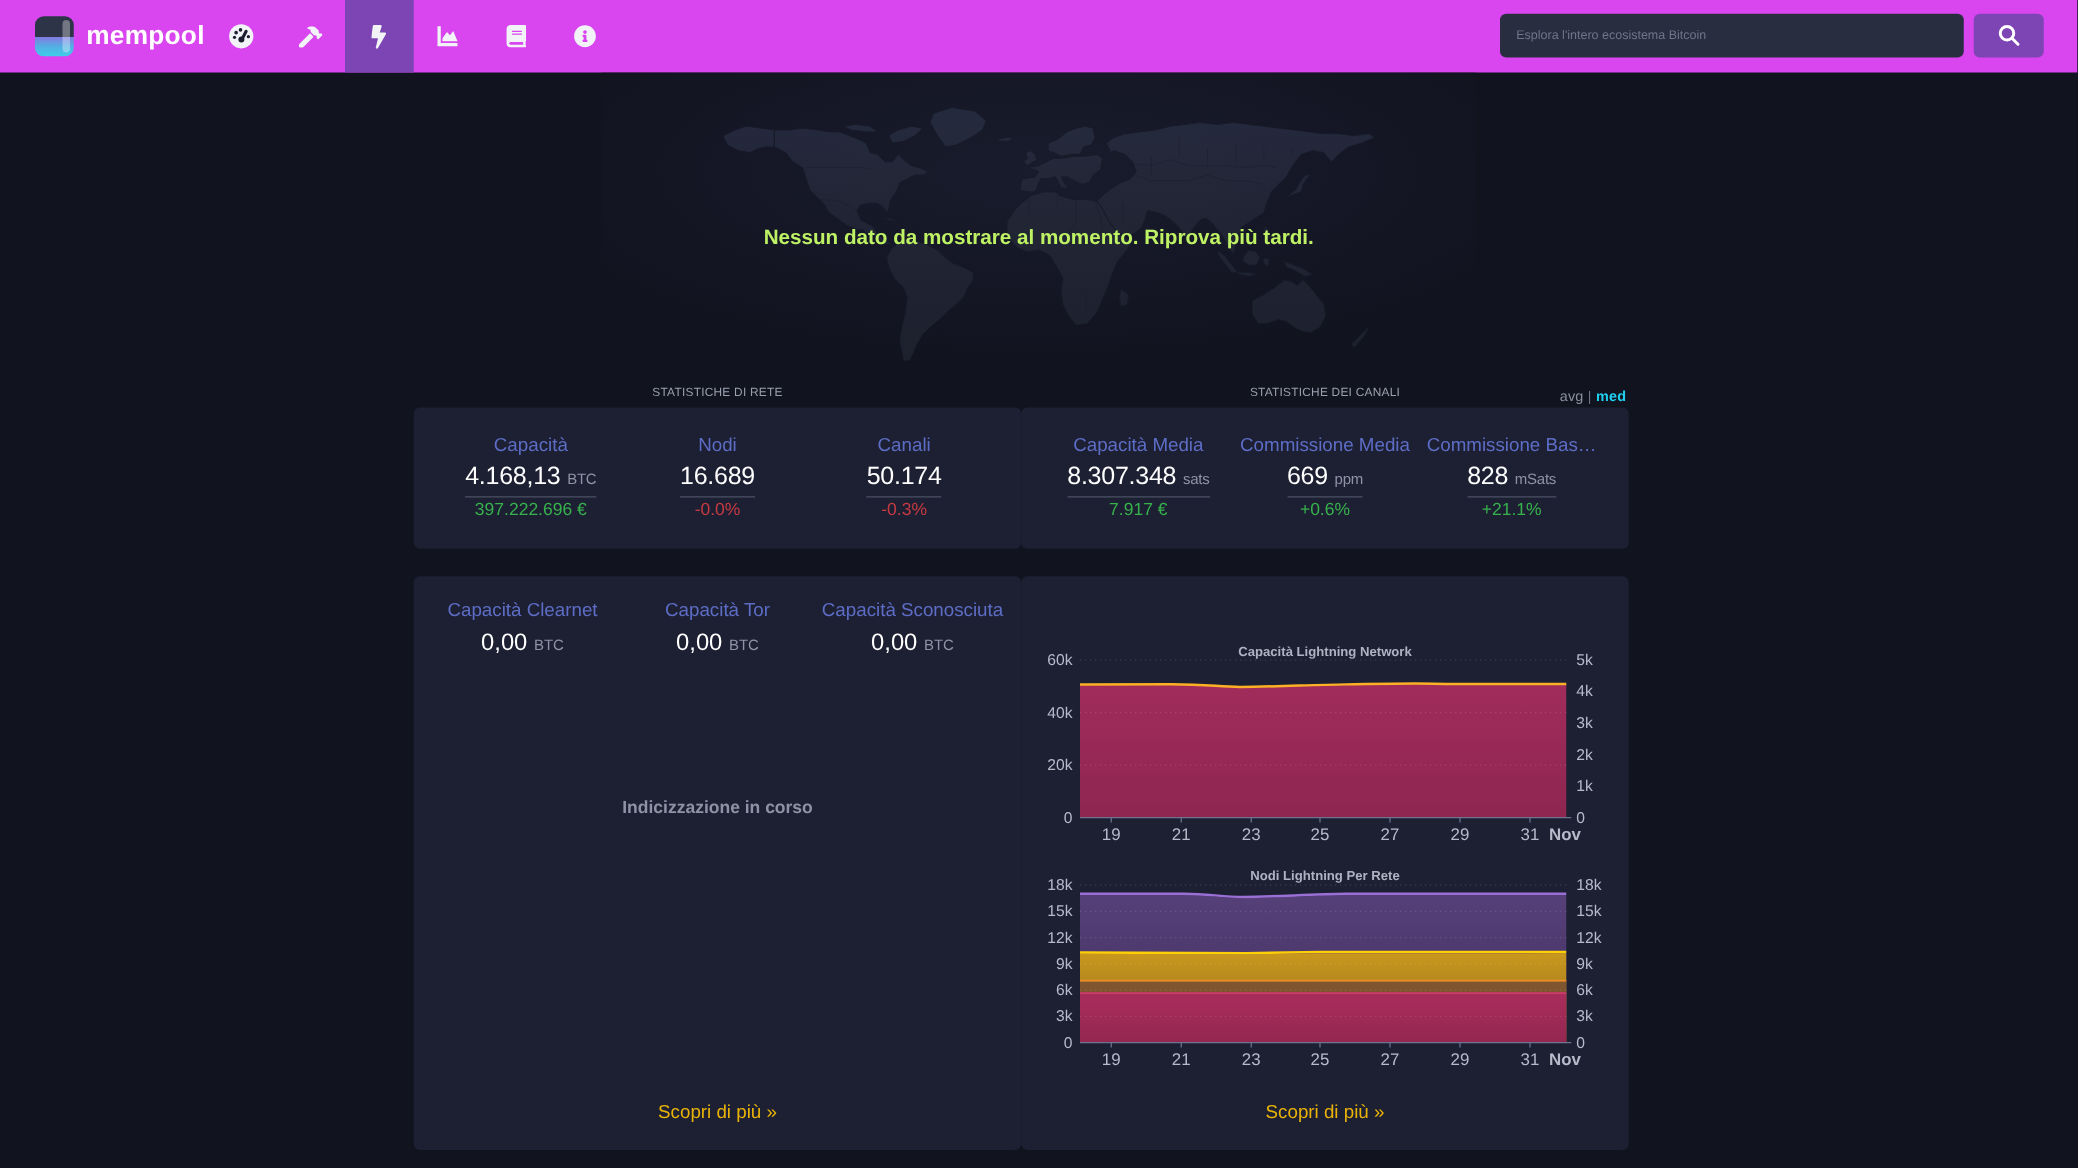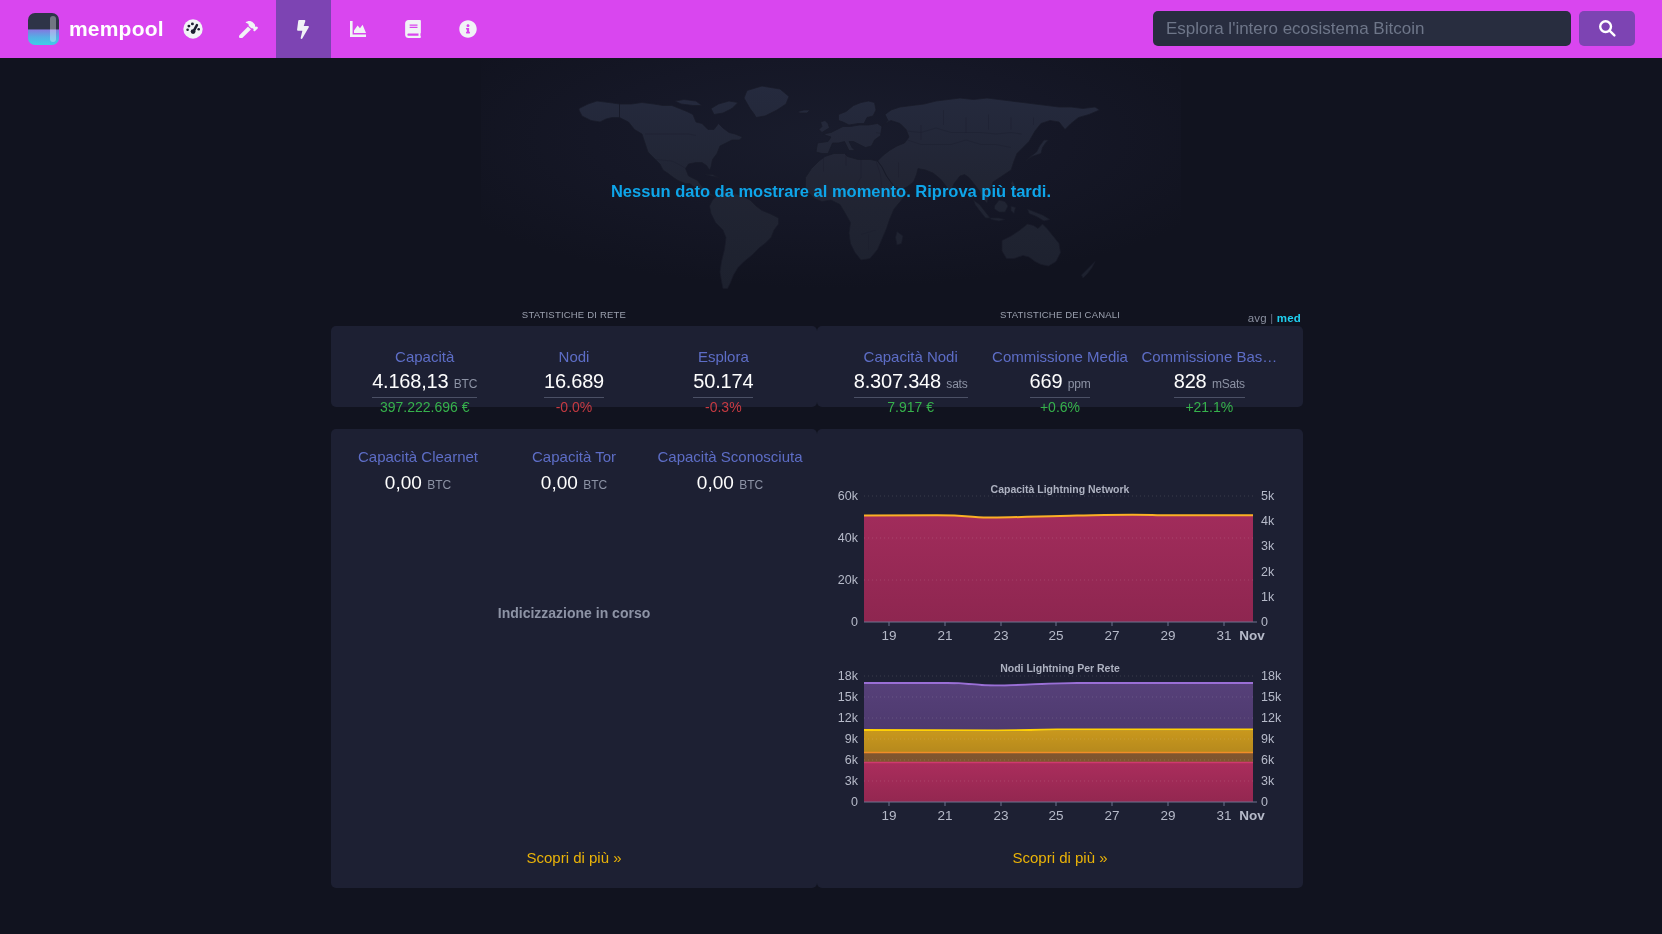--- a/index.html
+++ b/index.html
@@ -9,42 +9,42 @@
 .navbar{height:58px;background:#d946ef;display:flex;align-items:center;position:relative}
 .brand{display:flex;align-items:center;margin-left:28px}
 .logo{width:31px;height:32px;border-radius:7px;background:linear-gradient(180deg,#2e3447 0%,#2e3447 51%,#8379e0 52%,#55aee4 75%,#3ecfe8 100%);position:relative;overflow:hidden}
 .logo .bar{position:absolute;left:22px;top:3px;width:6px;height:26px;border-radius:3px;background:rgba(255,255,255,0.33)}
 .brand .txt{color:#fff;font-size:21px;font-weight:700;margin-left:10px;letter-spacing:0.2px}
 .nav{display:flex;height:58px;margin-left:2px}
 .nav a{width:55px;height:58px;display:flex;align-items:center;justify-content:center}
 .nav a.active{background:#7d44b3}
 .nav svg{fill:#f1f3f6}
 .search{position:absolute;right:27px;top:11px;display:flex}
-.search input{width:418px;height:35px;background:#282d3f;border:0;border-radius:5px;color:#6e7689;font-size:17px;padding-left:13px;outline:none}
+.search input{width:371px;height:35px;background:#282d3f;border:0;border-radius:5px;color:#6e7689;font-size:10px;padding-left:13px;outline:none}
 .search input::placeholder{color:#6e7689}
 .search .btn{width:56px;height:35px;margin-left:8px;background:#7d44b3;border-radius:5px;display:flex;align-items:center;justify-content:center}
 
 .mapwrap{position:relative;width:100%;height:242px}
 .mapwrap svg{position:absolute;left:50%;top:0;transform:translateX(-50%)}
-.nodata{position:absolute;left:50%;top:133px;transform:translate(-50%,-50%);white-space:nowrap;font-size:16.5px;font-weight:700;color:#0ea5e9;z-index:3}
+.nodata{position:absolute;left:50%;top:133px;transform:translate(-50%,-50%);white-space:nowrap;font-size:16.5px;font-weight:700;color:#bef264;z-index:3}
 
 .container{width:1000px;margin:0 auto}
 .row{display:flex;justify-content:flex-start}
 .card{width:486px;background:#1d2033;border-radius:5px}
 .cardlabel{height:26px;position:relative;font-size:9.5px;color:#9ba0ae;letter-spacing:0.2px;display:flex;align-items:flex-end;justify-content:center;padding-bottom:6px}
 .avgmed{position:absolute;right:2px;bottom:2px;font-size:11.5px;color:#8a8f9f}
 .avgmed b{color:#1fd0f0}
 .statrow{display:flex;padding:22px 19px 0}
 .statcol{flex:1;text-align:center}
 .statcol .h{font-size:15px;color:#5d6dc6;margin-bottom:6px;white-space:nowrap}
 .statcol .v{font-size:20px;letter-spacing:-0.2px;color:#fdfdfd;display:inline-block;border-bottom:1px solid #4b5065;padding-bottom:6px;line-height:1}
 .statcol .v small{font-size:12px;color:#8d93a5;font-weight:400}
 .statcol .d{font-size:14px;margin-top:1px}
 .green{color:#36b14c}.red{color:#c63a42}
-.card1{height:81px}
+.card1{height:113px}
 .card2{height:459px;position:relative}
 .more{position:absolute;left:0;right:0;bottom:22px;text-align:center;font-size:15px;color:#eab308}
 .indexing{position:absolute;left:0;right:0;top:176px;text-align:center;font-size:14px;font-weight:700;color:#8d93a5}
 .ctitle{text-align:center;font-size:16px;color:#5d6dc6;padding-top:19px}
 </style>
 </head>
 <body>
 <div class="navbar">
   <div class="brand">
     <div class="logo">
@@ -136,33 +136,33 @@
             <div class="h">Capacità</div>
             <div><span class="v">4.168,13 <small>BTC</small></span></div>
             <div class="d green">397.222.696 €</div>
           </div>
           <div class="statcol">
             <div class="h">Nodi</div>
             <div><span class="v">16.689</span></div>
             <div class="d red">-0.0%</div>
           </div>
           <div class="statcol">
-            <div class="h">Esplora</div>
+            <div class="h">Canali</div>
             <div><span class="v">50.174</span></div>
             <div class="d red">-0.3%</div>
           </div>
         </div>
       </div>
     </div>
     <div style="width:486px">
       <div class="cardlabel">STATISTICHE DEI CANALI<span class="avgmed">avg <span style="color:#6e7389;font-size:11px">|</span> <b>med</b></span></div>
       <div class="card card1">
         <div class="statrow">
           <div class="statcol">
-            <div class="h">Capacità Nodi</div>
+            <div class="h">Capacità Media</div>
             <div><span class="v">8.307.348 <small>sats</small></span></div>
             <div class="d green">7.917 €</div>
           </div>
           <div class="statcol">
             <div class="h">Commissione Media</div>
             <div><span class="v">669 <small>ppm</small></span></div>
             <div class="d green">+0.6%</div>
           </div>
           <div class="statcol">
             <div class="h">Commissione Bas…</div>

